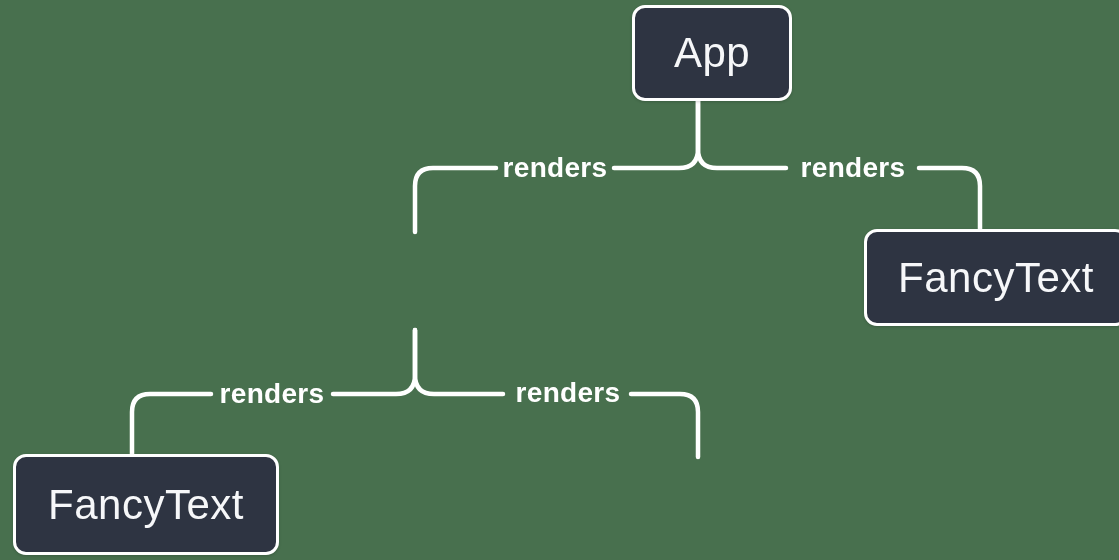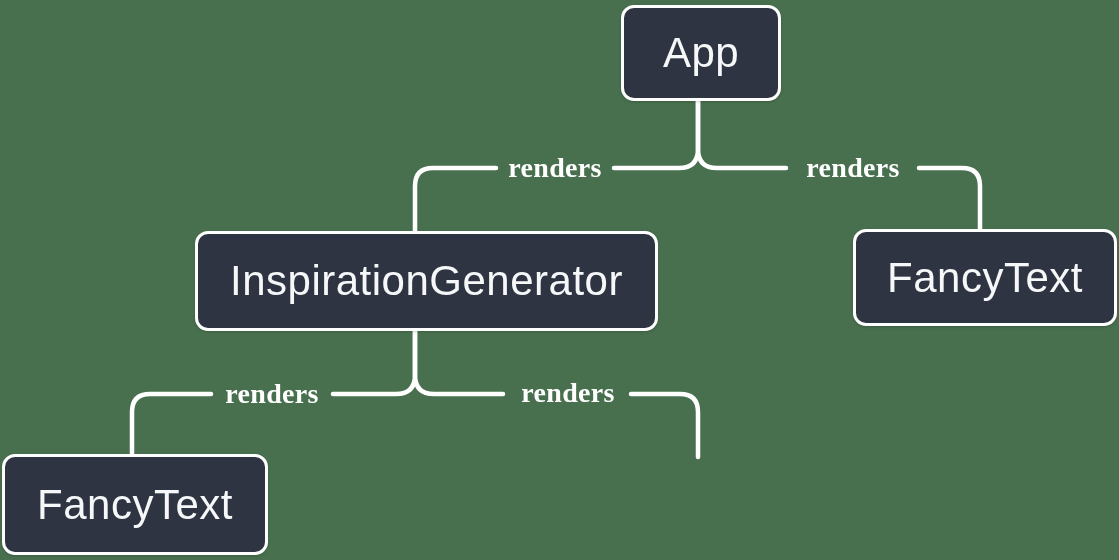--- a/index.html
+++ b/index.html
@@ -39,35 +39,35 @@
     border-radius: 13px;
     display: flex;
     align-items: center;
     justify-content: center;
     color: #F6F7F9;
     font-size: 42px;
     font-weight: 400;
     letter-spacing: 0.5px;
     box-shadow: 0 1px 3px rgba(0,0,0,0.18);
     white-space: nowrap;
+    margin-left: 11px;
   }
   .node-app            { left: 621px; top: 5px;   width: 160px; height: 96px;  }
   .node-ig             { left: 195px; top: 231px; width: 463px; height: 100px; }
   .node-fancy-right    { left: 853px; top: 229px; width: 264px; height: 97px;  }
   .node-fancy-left     { left: 2px;   top: 454px; width: 266px; height: 101px; }
   .node-copyright      { left: 568px; top: 456px; width: 266px; height: 101px; }
   .edge-label {
     position: absolute;
     transform: translate(-50%, -50%);
     color: #FFFFFF;
     font-size: 28px;
     font-weight: 700;
     letter-spacing: 0.3px;
     white-space: nowrap;
-    font-family: Liberation Serif, serif;
   }
   .edge-label-1 { left: 555px; top: 168px; }
   .edge-label-2 { left: 853px; top: 168px; }
   .edge-label-3 { left: 272px; top: 394px; }
   .edge-label-4 { left: 568px; top: 393px; }
 </style>
 </head>
 <body>
 
 <div class="stage">
@@ -80,23 +80,20 @@
     <path d="M 415 330 V 375 Q 415 394 396 394 H 333"></path>
     <path d="M 415 330 V 375 Q 415 394 434 394 H 503"></path>
     <path d="M 211 394 H 150 Q 132 394 132 412 V 455"></path>
     <path d="M 631 394 H 680 Q 698 394 698 412 V 457"></path>
   </svg>
 
   <div class="node node-app">
     <span>App</span>
   </div>
 
-  <div class="node node-ig">
-    <span>InspirationGenerator</span>
-  </div>
 
   <div class="node node-fancy-right">
     <span>FancyText</span>
   </div>
 
   <div class="node node-fancy-left">
     <span>FancyText</span>
   </div>
 
 

